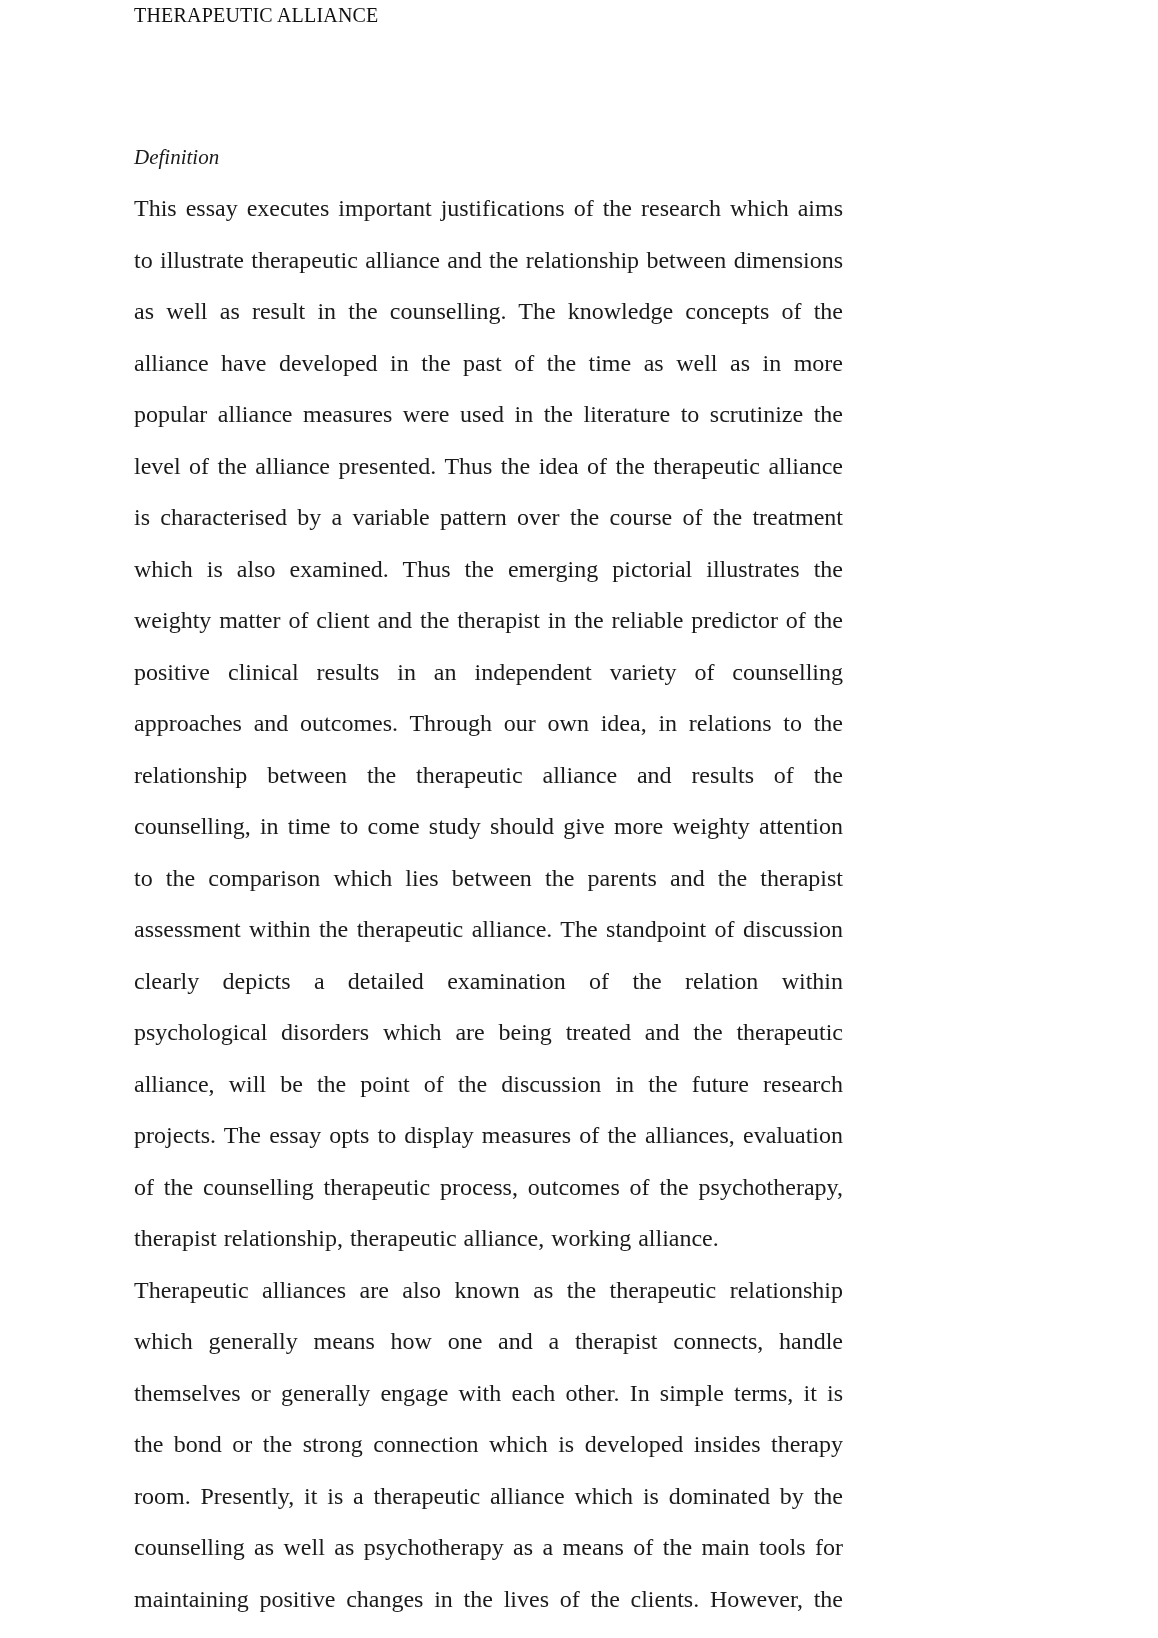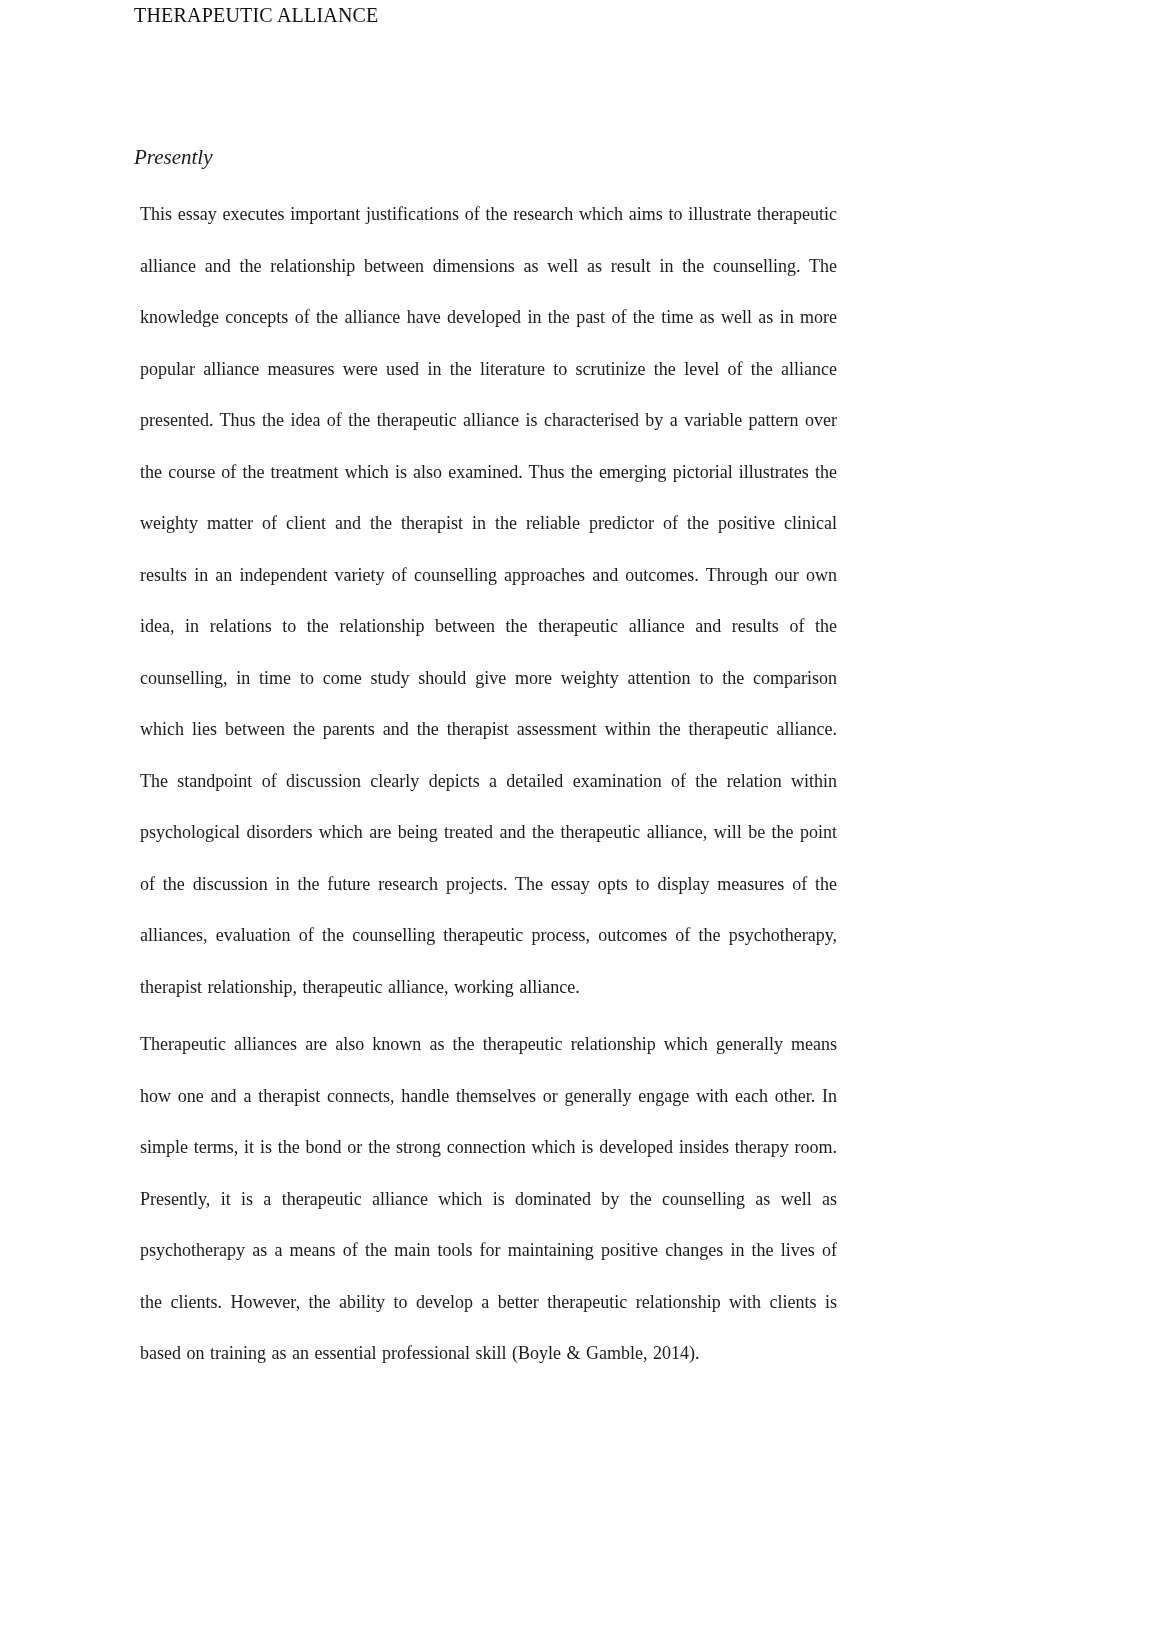--- a/index.html
+++ b/index.html
@@ -29,36 +29,36 @@
     font-style: italic;
     font-weight: normal;
     line-height: 51px;
     margin: 0;
     padding: 0;
   }
   .section-heading.first {
     margin-top: 104px;
   }
   .body-text {
-    font-size: 18px;
+    font-size: 24px;
     line-height: 51.5px;
-    margin: 6px;
+    margin: 0;
     padding: 0;
     text-align: justify;
     text-align-last: left;
     word-spacing: 1px;
   }
 </style>
 </head>
 <body>
 
 <div class="page">
 
   <div class="running-head">THERAPEUTIC ALLIANCE</div>
 
-  <h2 class="section-heading first">Presently</h2>
+  <h2 class="section-heading first">Definition</h2>
 
   <p class="body-text">This essay executes important justifications of the research which aims to illustrate therapeutic alliance and the relationship between dimensions as well as result in the counselling. The knowledge concepts of the alliance have developed in the past of the time as well as in more popular alliance measures were used in the literature to scrutinize the level of the alliance presented. Thus the idea of the therapeutic alliance is characterised by a variable pattern over the course of the treatment which is also examined.  Thus the emerging pictorial illustrates the weighty matter of client and the therapist in the reliable predictor of the positive clinical results in an independent variety of counselling approaches and outcomes. Through our own idea, in relations to the relationship between the therapeutic alliance and results of the counselling, in time to come study should give more weighty attention to the comparison which lies between the parents and the therapist assessment within the therapeutic alliance. The standpoint of discussion clearly depicts a detailed examination of the relation within psychological disorders which are being treated and the therapeutic alliance, will be the point of the discussion in the future research projects. The essay opts to display measures of the alliances, evaluation of the counselling therapeutic process, outcomes of the psychotherapy, therapist relationship, therapeutic alliance, working alliance.</p>
 
 
   <p class="body-text">Therapeutic alliances are also known as the therapeutic relationship which generally means how one and a therapist connects, handle themselves or generally engage with each other. In simple terms, it is the bond or the strong connection which is developed insides therapy room. Presently, it is a therapeutic alliance which is dominated by the counselling as well as psychotherapy as a means of the main tools for maintaining positive changes in the lives of the clients. However, the ability to develop a better therapeutic relationship with clients is based on training as an essential professional skill (Boyle &amp; Gamble, 2014).</p>
 
 </div>
 
 </body></html>

